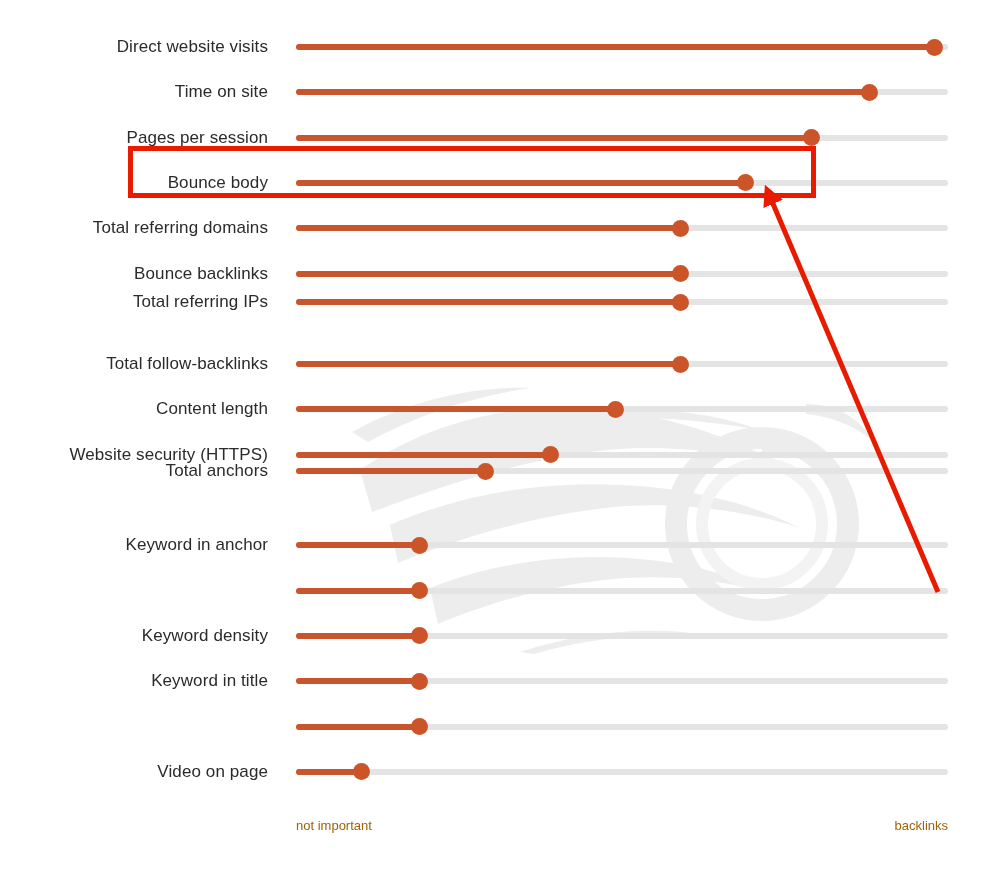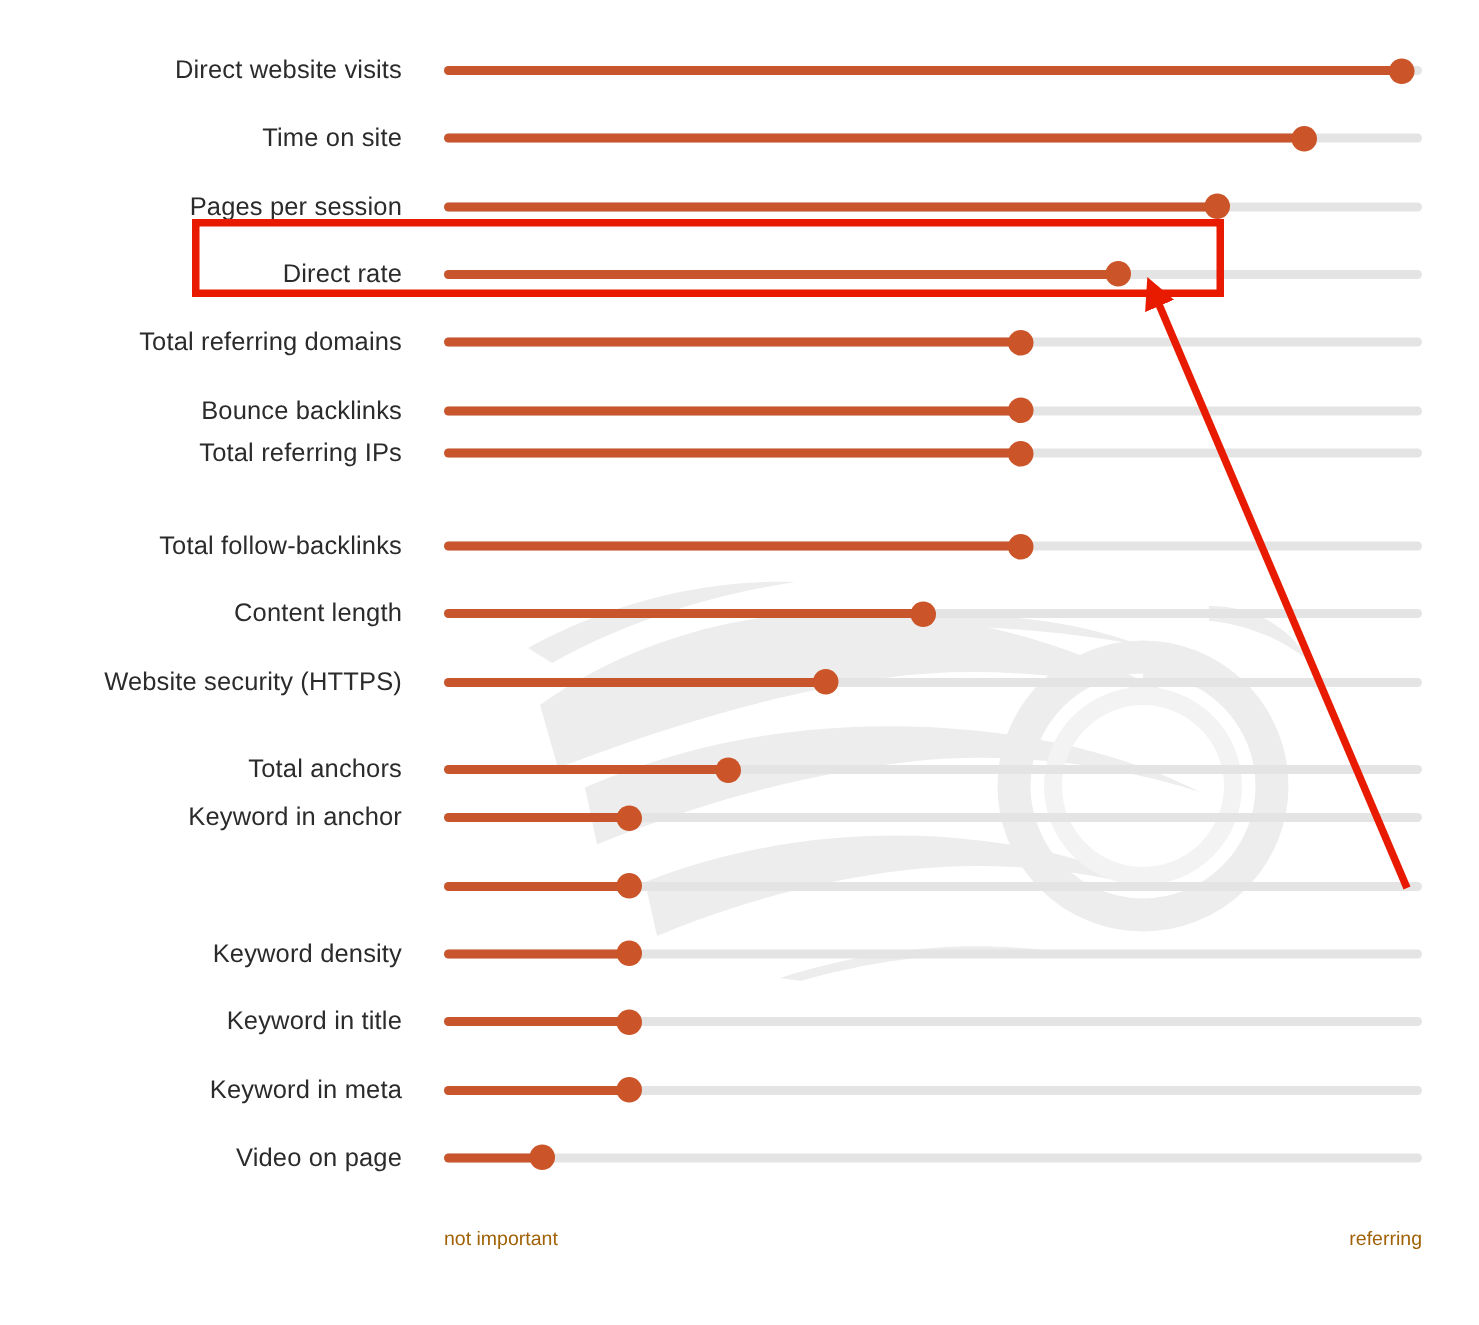--- a/index.html
+++ b/index.html
@@ -100,21 +100,21 @@
         </div>
         <div class="row" style="top: 122.6px;">
           <div class="row-label">Pages per session</div>
           <div class="track-wrap">
             <div class="track-bg"></div>
             <div class="track-fill" style="width: 515.08px;"></div>
             <div class="dot" style="left: 515.08px;"></div>
           </div>
         </div>
         <div class="row" style="top: 167.9px;">
-          <div class="row-label">Direct rate</div>
+          <div class="row-label">Bounce body</div>
           <div class="track-wrap">
             <div class="track-bg"></div>
             <div class="track-fill" style="width: 449.88px;"></div>
             <div class="dot" style="left: 449.88px;"></div>
           </div>
         </div>
         <div class="row" style="top: 213.2px;">
           <div class="row-label">Total referring domains</div>
           <div class="track-wrap">
             <div class="track-bg"></div>
@@ -155,21 +155,21 @@
           </div>
         </div>
         <div class="row" style="top: 439.7px;">
           <div class="row-label">Website security (HTTPS)</div>
           <div class="track-wrap">
             <div class="track-bg"></div>
             <div class="track-fill" style="width: 254.28px;"></div>
             <div class="dot" style="left: 254.28px;"></div>
           </div>
         </div>
-        <div class="row" style="top: 498px;">
+        <div class="row" style="top: 456px;">
           <div class="row-label">Total anchors</div>
           <div class="track-wrap">
             <div class="track-bg"></div>
             <div class="track-fill" style="width: 189.08px;"></div>
             <div class="dot" style="left: 189.08px;"></div>
           </div>
         </div>
         <div class="row" style="top: 530.3px;">
           <div class="row-label">Keyword in anchor</div>
           <div class="track-wrap">
@@ -195,39 +195,38 @@
         </div>
         <div class="row" style="top: 666.2px;">
           <div class="row-label">Keyword in title</div>
           <div class="track-wrap">
             <div class="track-bg"></div>
             <div class="track-fill" style="width: 123.88px;"></div>
             <div class="dot" style="left: 123.88px;"></div>
           </div>
         </div>
         <div class="row" style="top: 711.5px;">
-          <div class="row-label">Keyword in meta</div>
           <div class="track-wrap">
             <div class="track-bg"></div>
             <div class="track-fill" style="width: 123.88px;"></div>
             <div class="dot" style="left: 123.88px;"></div>
           </div>
         </div>
         <div class="row" style="top: 756.8px;">
           <div class="row-label">Video on page</div>
           <div class="track-wrap">
             <div class="track-bg"></div>
             <div class="track-fill" style="width: 65.2px;"></div>
             <div class="dot" style="left: 65.2px;"></div>
           </div>
         </div>
       </div>
 
     <div class="axis-caption axis-left">not important</div>
-    <div class="axis-caption axis-right">referring</div>
+    <div class="axis-caption axis-right">backlinks</div>
   </div>
 
   <div class="annotations">
     <div class="ann-box" id="hlbox" style="left: 128px; width: 688px; top: 145.9px; height: 52px; border-color: rgb(232, 27, 0);"></div>
     <svg width="986" height="883" style="position:absolute;left:0;top:0;" xmlns="http://www.w3.org/2000/svg" aria-hidden="true">
       <defs>
         <marker id="arrowhead" markerWidth="4.2" markerHeight="4.2" refX="2.6" refY="2.1" orient="auto">
           <polygon points="0,0 4.2,2.1 0,4.2" fill="#e81b00"></polygon>
         </marker>
       </defs>

